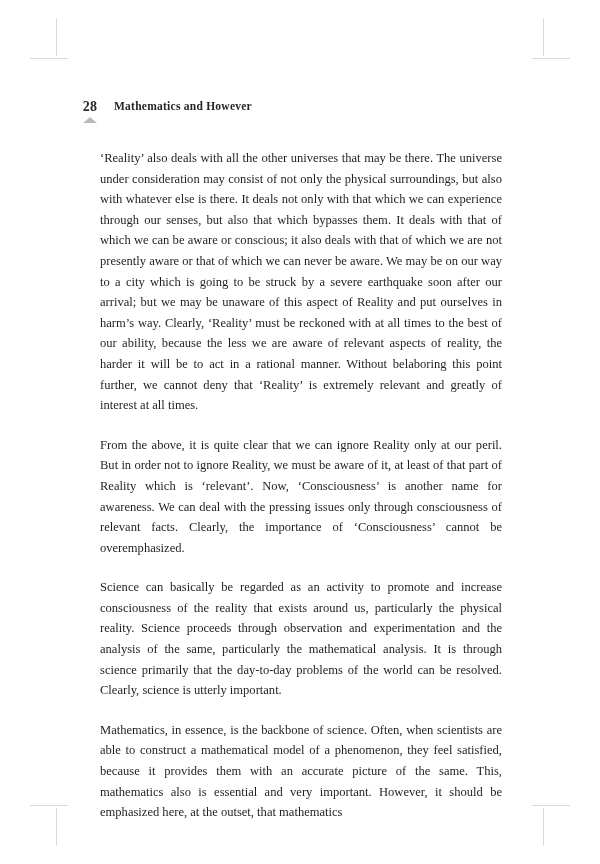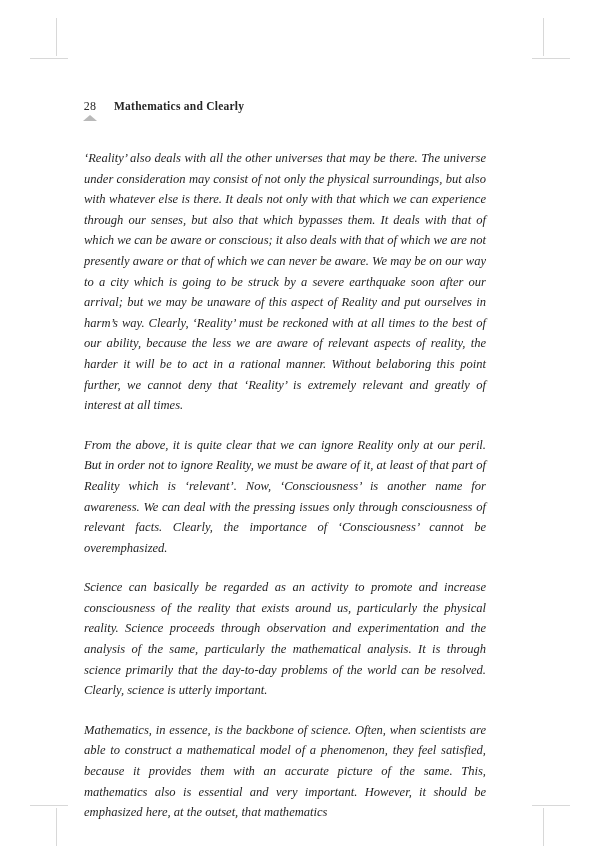--- a/index.html
+++ b/index.html
@@ -61,22 +61,22 @@
 
   .folio-block {
     position: relative;
     width: 20px;
     display: flex;
     flex-direction: column;
     align-items: center;
   }
 
   .folio {
-    font-size: 12px;
-    font-weight: 400;
+    font-size: 14px;
+    font-weight: 700;
     letter-spacing: 0.2px;
     color: #2a2a2a;
     line-height: 1;
   }
 
   .folio-ornament {
     margin-top: 3px;
     width: 0;
     height: 0;
     border-left: 7px solid transparent;
@@ -90,24 +90,23 @@
     letter-spacing: 0.25px;
     color: #262626;
     line-height: 1;
     padding-top: 1px;
     white-space: nowrap;
   }
 
   
   .body-column {
     position: absolute;
-    left: 84px;
+    left: 100px;
     top: 148px;
     width: 402px;
-    font-style: italic;
   }
 
   .body-column p {
     margin: 0 0 19px 0;
     font-size: 12.55px;
     line-height: 20.6px;
     text-align: justify;
     text-justify: inter-word;
     color: #1f1f1f;
     hyphens: none;
@@ -137,21 +136,21 @@
   <div class="crop crop-br">
     <i class="v"></i>
       <i class="h"></i>
   </div>
 
   <div class="running-head">
     <div class="folio-block">
       <div class="folio">28</div>
       <div class="folio-ornament"></div>
     </div>
-    <div class="head-title">Mathematics and Clearly</div>
+    <div class="head-title">Mathematics and However</div>
   </div>
 
   <div class="body-column">
     <p>‘Reality’ also deals with all the other universes that may be there. The universe under consideration may consist of not only the physical surroundings, but also with whatever else is there. It deals not only with that which we can experience through our senses, but also that which bypasses them. It deals with that of which we can be aware or conscious; it also deals with that of which we are not presently aware or that of which we can never be aware. We may be on our way to a city which is going to be struck by a severe earthquake soon after our arrival; but we may be unaware of this aspect of Reality and put ourselves in harm’s way. Clearly, ‘Reality’ must be reckoned with at all times to the best of our ability, because the less we are aware of relevant aspects of reality, the harder it will be to act in a rational manner. Without belaboring this point further, we cannot deny that ‘Reality’ is extremely relevant and greatly of interest at all times.</p>
     <p>From the above, it is quite clear that we can ignore Reality only at our peril. But in order not to ignore Reality, we must be aware of it, at least of that part of Reality which is ‘relevant’. Now, ‘Consciousness’ is another name for awareness. We can deal with the pressing issues only through consciousness of relevant facts. Clearly, the importance of ‘Consciousness’ cannot be overemphasized.</p>
     <p>Science can basically be regarded as an activity to promote and increase consciousness of the reality that exists around us, particularly the physical reality. Science proceeds through observation and experimentation and the analysis of the same, particularly the mathematical analysis. It is through science primarily that the day-to-day problems of the world can be resolved. Clearly, science is utterly important.</p>
     <p>Mathematics, in essence, is the backbone of science. Often, when scientists are able to construct a mathematical model of a phenomenon, they feel satisfied, because it provides them with an accurate picture of the same. This, mathematics also is essential and very important. However, it should be emphasized here, at the outset, that mathematics</p>
   </div>
 
 </div>

